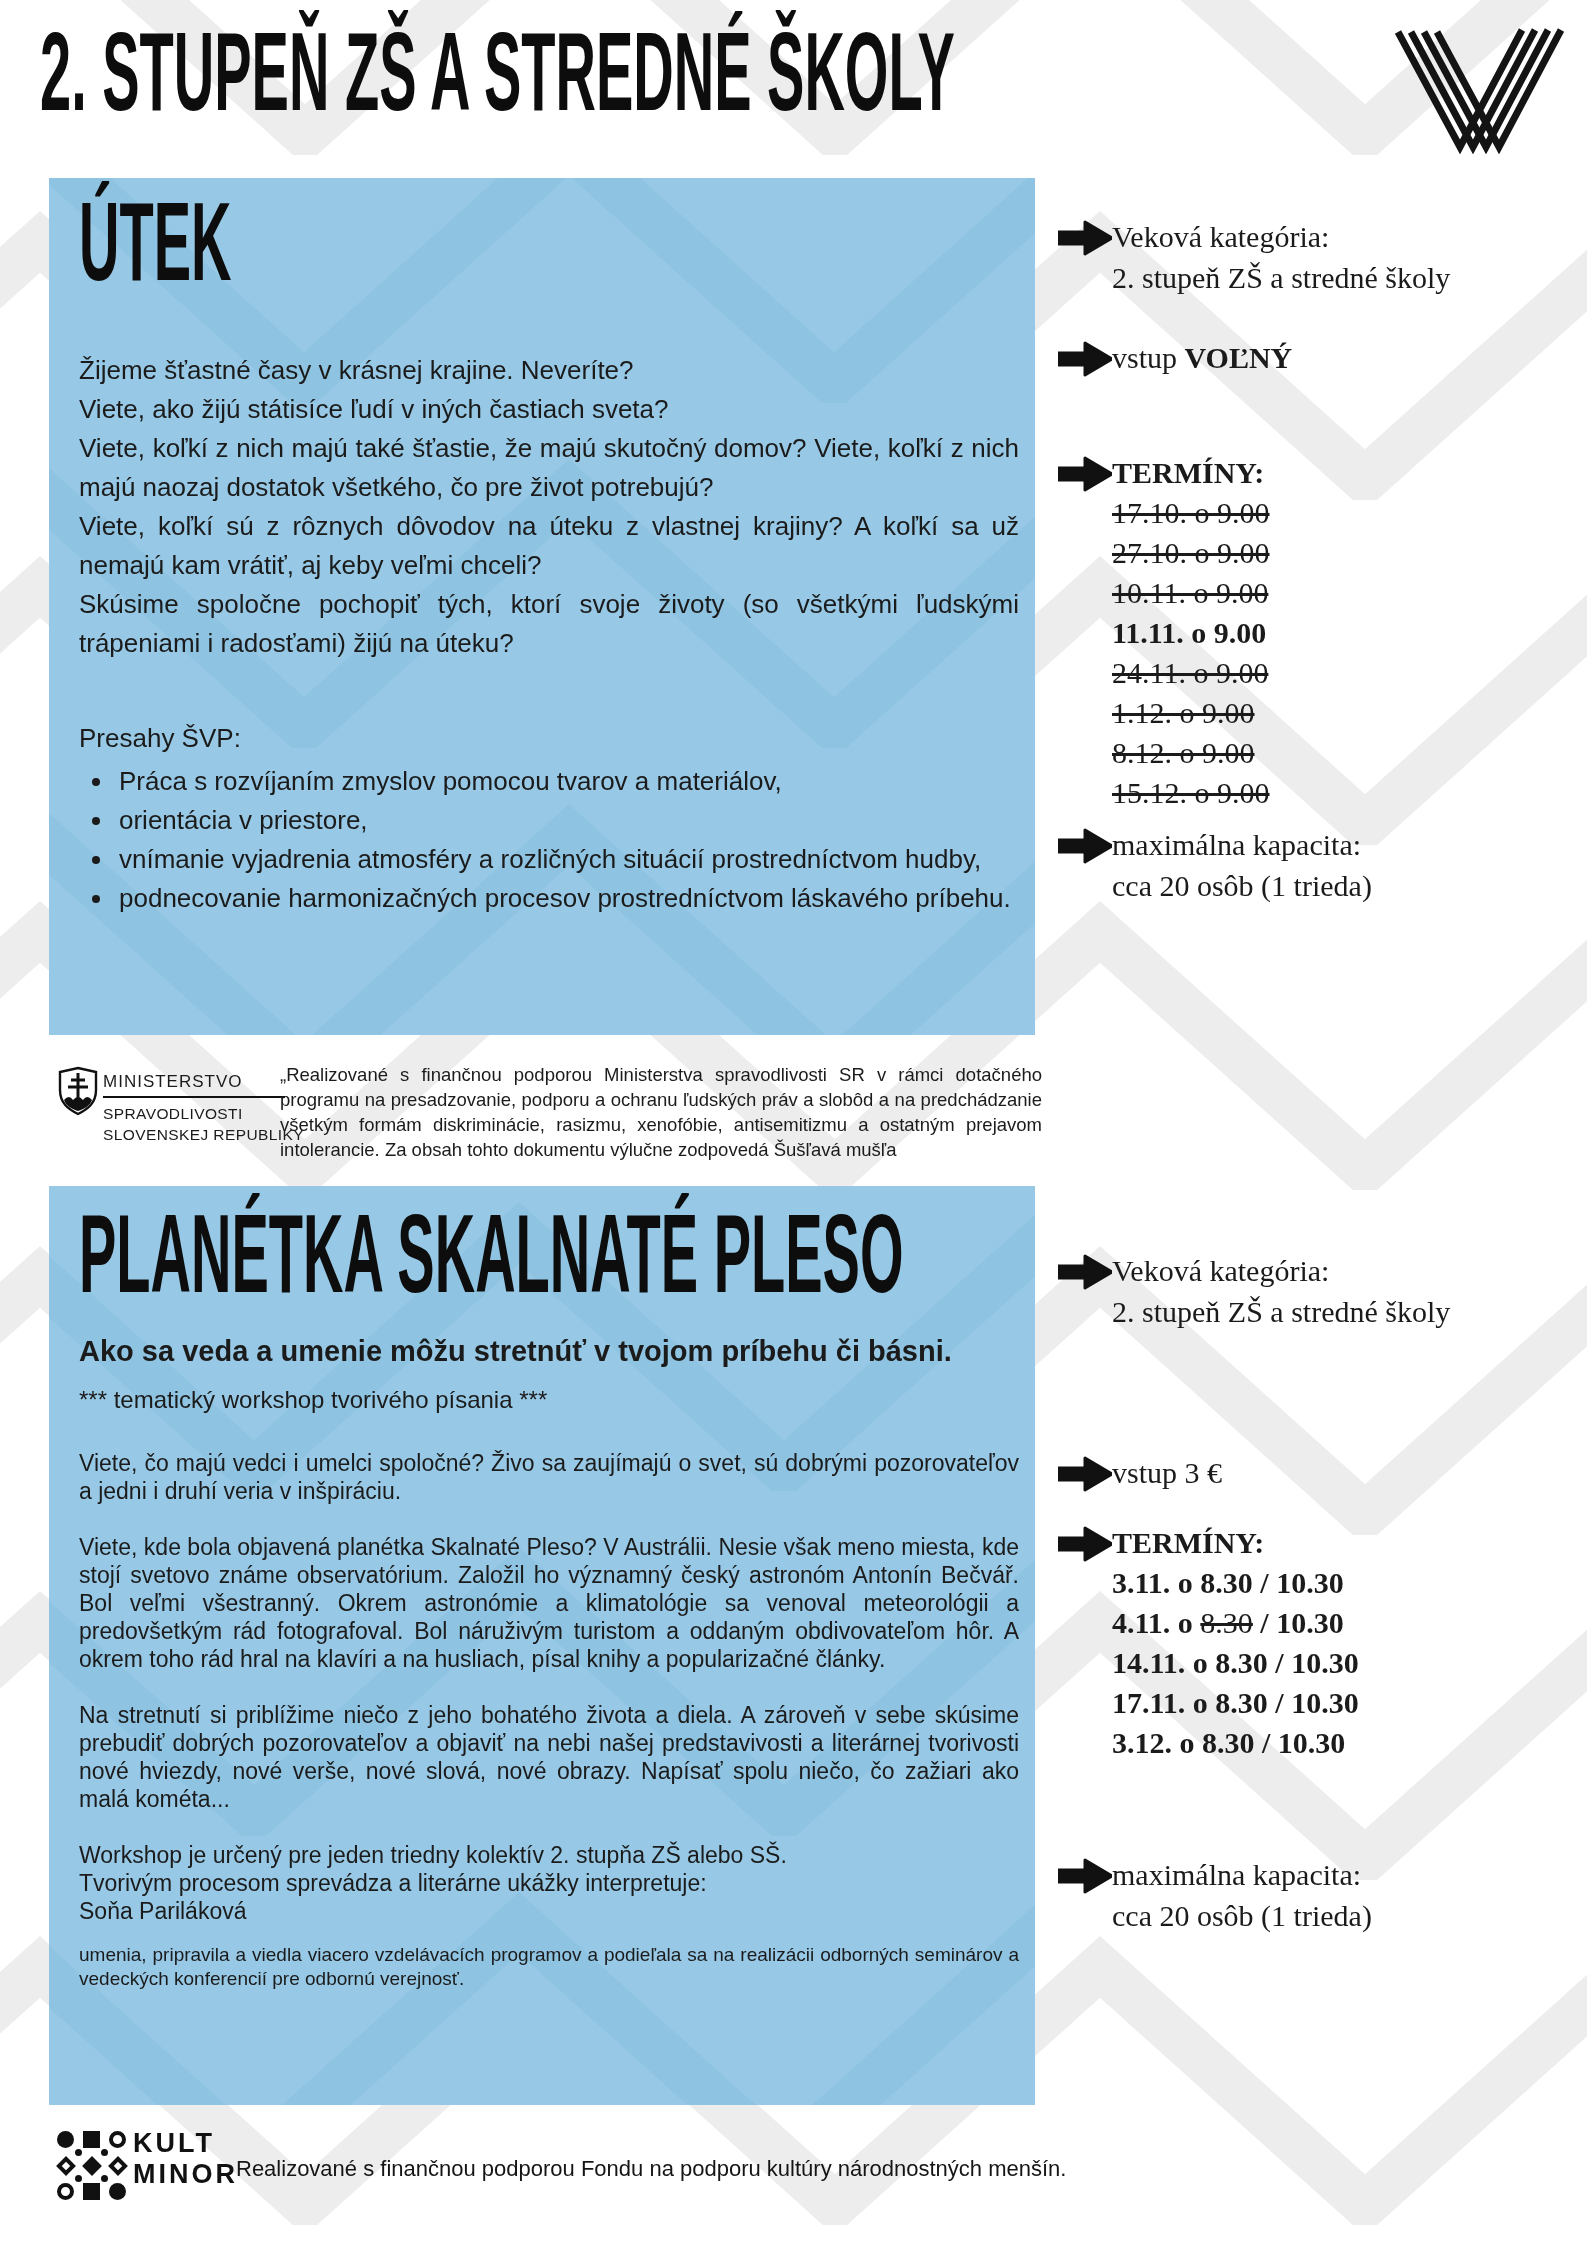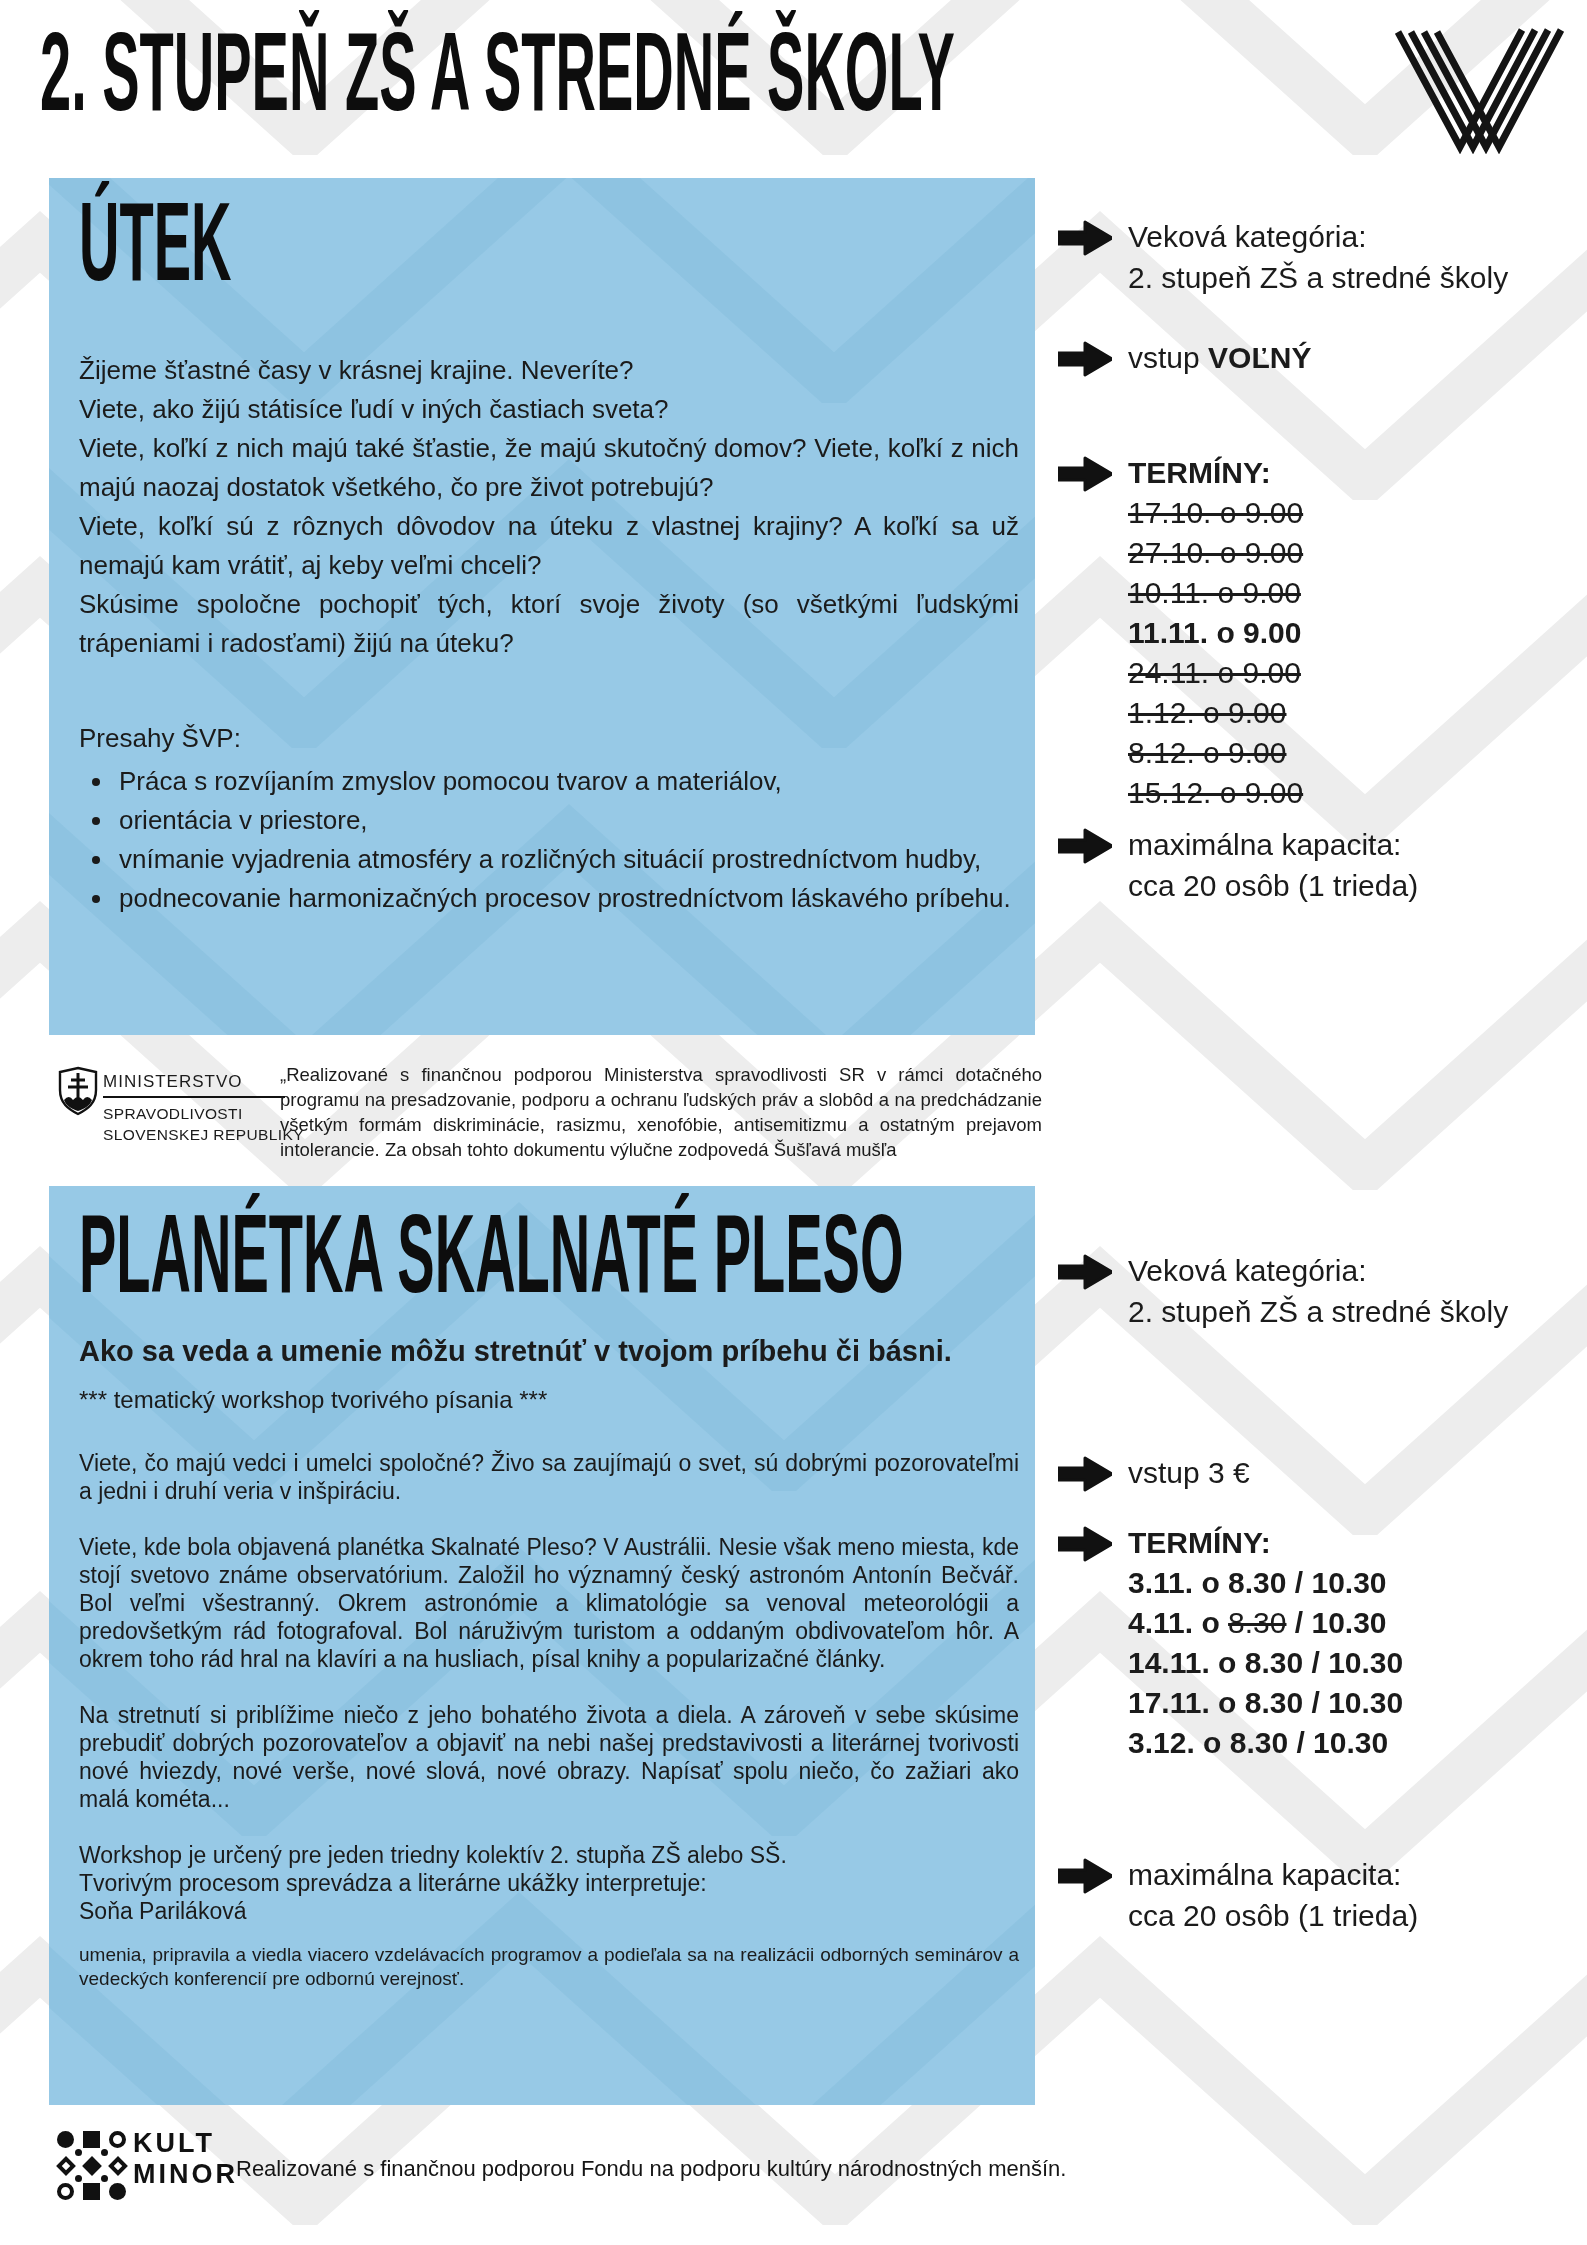--- a/index.html
+++ b/index.html
@@ -31,21 +31,21 @@
 
   .subtitle{margin-top:28px;font-size:29px;font-weight:bold;line-height:36px;}
   .stars{margin-top:16px;font-size:24px;line-height:30px;}
   .paras{margin-top:34px;font-size:23px;line-height:28px;}
   .paragraph{text-align:justify;margin:0 0 28px 0;}
   .workshop{margin-top:6px;font-size:23px;line-height:28px;}
   .bio{margin-top:18px;font-size:19px;line-height:24px;}
   .bio-line{text-align:justify;}
 
   
-  .side-item{position:absolute;left:1058px;width:505px;display:flex;gap:16px;z-index:2;}
+  .side-item{position:absolute;left:1058px;width:505px;display:flex;gap:0;z-index:2;font-family:Liberation Serif, serif;}
   .arrow{flex:0 0 auto;margin-top:4px;}
   .side-text{font-size:30px;line-height:41px;}
   .side-text .bold{font-weight:bold;}
   .dates-label{font-size:30px;line-height:41px;font-weight:bold;}
   .dates{font-size:30px;line-height:40px;}
   .date-line{white-space:nowrap;}
   .struck{text-decoration:line-through;text-decoration-thickness:3px;}
   .bold{font-weight:bold;}
   .s1a{top:216px;} .s1b{top:337px;} .s1c{top:452px;} .s1d{top:824px;}
   .s2a{top:1250px;} .s2b{top:1452px;} .s2c{top:1522px;} .s2d{top:1854px;}
@@ -195,21 +195,21 @@
           <path d="M -30 60 L 265 325 L 560 60" fill="none" stroke="#84bcdc" stroke-opacity="0.45" stroke-width="46"></path>
         </pattern>
       </defs>
       <rect width="986" height="919" fill="url(#patBlue2)"></rect>
     </svg>
     <div class="card-inner">
       <h2 class="card-title"><span class="cond">PLANÉTKA SKALNATÉ PLESO</span></h2>
       <div class="subtitle">Ako sa veda a umenie môžu stretnúť v tvojom príbehu či básni.</div>
       <div class="stars">*** tematický workshop tvorivého písania ***</div>
       <div class="paras">
-          <div class="paragraph">Viete, čo majú vedci i umelci spoločné? Živo sa zaujímajú o svet, sú dobrými pozorovateľmi a jedni i druhí veria v inšpiráciu.</div>
+          <div class="paragraph">Viete, čo majú vedci i umelci spoločné? Živo sa zaujímajú o svet, sú dobrými pozorovateľov a jedni i druhí veria v inšpiráciu.</div>
           <div class="paragraph">Viete, kde bola objavená planétka Skalnaté Pleso? V Austrálii. Nesie však meno miesta, kde stojí svetovo známe observatórium. Založil ho významný český astronóm Antonín Bečvář. Bol veľmi všestranný. Okrem astronómie a klimatológie sa venoval meteorológii a predovšetkým rád fotografoval. Bol náruživým turistom a oddaným obdivovateľom hôr. A okrem toho rád hral na klavíri a na husliach, písal knihy a popularizačné články.</div>
           <div class="paragraph">Na stretnutí si priblížime niečo z jeho bohatého života a diela. A zároveň v sebe skúsime prebudiť dobrých pozorovateľov a objaviť na nebi našej predstavivosti a literárnej tvorivosti nové hviezdy, nové verše, nové slová, nové obrazy. Napísať spolu niečo, čo zažiari ako malá kométa...</div>
         </div>
       <div class="workshop">
           <div class="workshop-line">Workshop je určený pre jeden triedny kolektív 2. stupňa ZŠ alebo SŠ.</div>
           <div class="workshop-line">Tvorivým procesom sprevádza a literárne ukážky interpretuje:</div>
           <div class="workshop-line">Soňa Pariláková</div>
         </div>
       <div class="bio">
           <div class="bio-line">umenia, pripravila a viedla viacero vzdelávacích programov a podieľala  sa na realizácii odborných seminárov a vedeckých konferencií pre odbornú verejnosť.</div>

